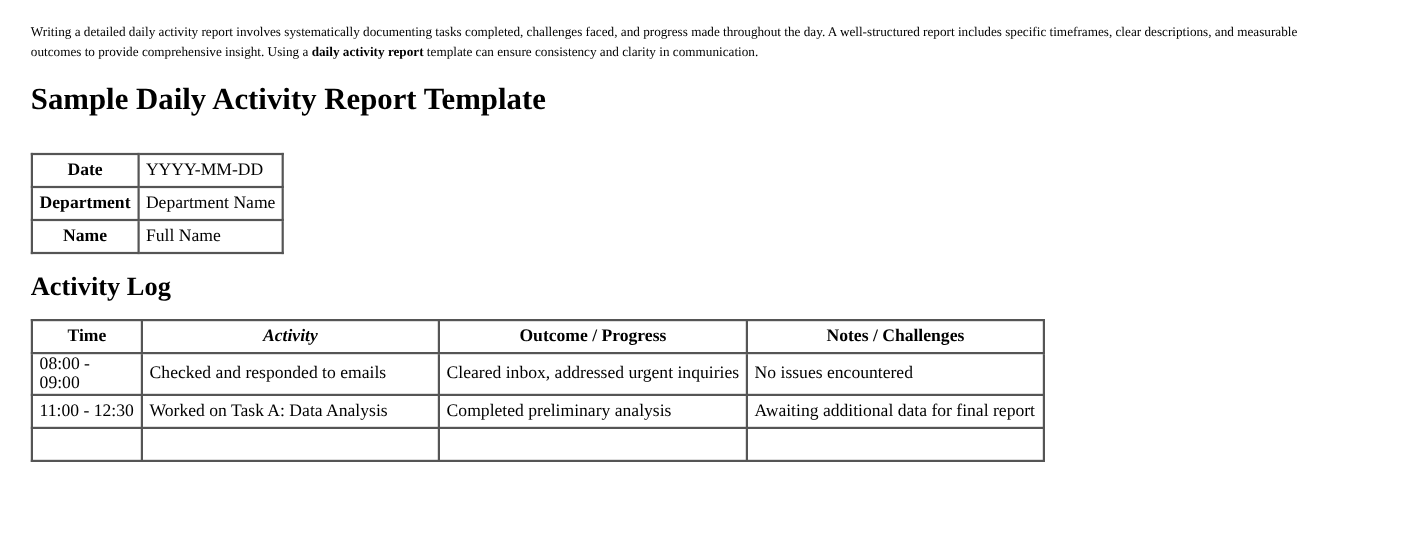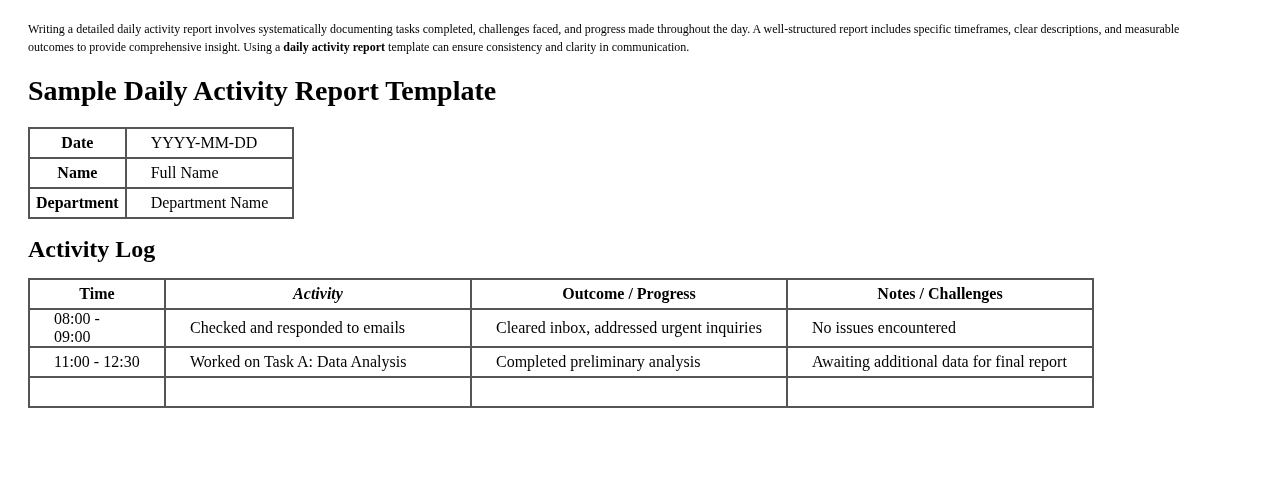--- a/index.html
+++ b/index.html
@@ -37,33 +37,33 @@
       margin: 0;
       padding-top: 21px;
       line-height: 28px;
     }
     table {
       border-collapse: collapse;
       font-size: 16px;
     }
     td, th {
       border: 2px solid #555555;
-      padding: 0 24px;
+      padding: 0 6px;
       height: 28px;
       line-height: 18px;
     }
     th {
       font-weight: bold;
       text-align: center;
     }
     td {
       text-align: left;
     }
     .info-table {
-      margin-top: 22px;
+      margin-top: 34px;
     }
     .info-table th {
       padding: 0 6px;
     }
     h3 {
       font-size: 24px;
       font-weight: bold;
       margin: 0;
       padding-top: 18px;
       line-height: 24px;
@@ -85,26 +85,26 @@
 
   <h2>Sample Daily Activity Report Template</h2>
 
   <table class="info-table">
     <tbody>
       <tr>
         <th>Date</th>
         <td>YYYY-MM-DD</td>
       </tr>
       <tr>
+        <th>Department</th>
+        <td>Department Name</td>
+      </tr>
+      <tr>
         <th>Name</th>
         <td>Full Name</td>
-      </tr>
-      <tr>
-        <th>Department</th>
-        <td>Department Name</td>
       </tr>
     </tbody>
   </table>
 
   <h3>Activity Log</h3>
 
   <table class="log-table">
     <thead>
       <tr>
         <th class="col-time">Time</th>

